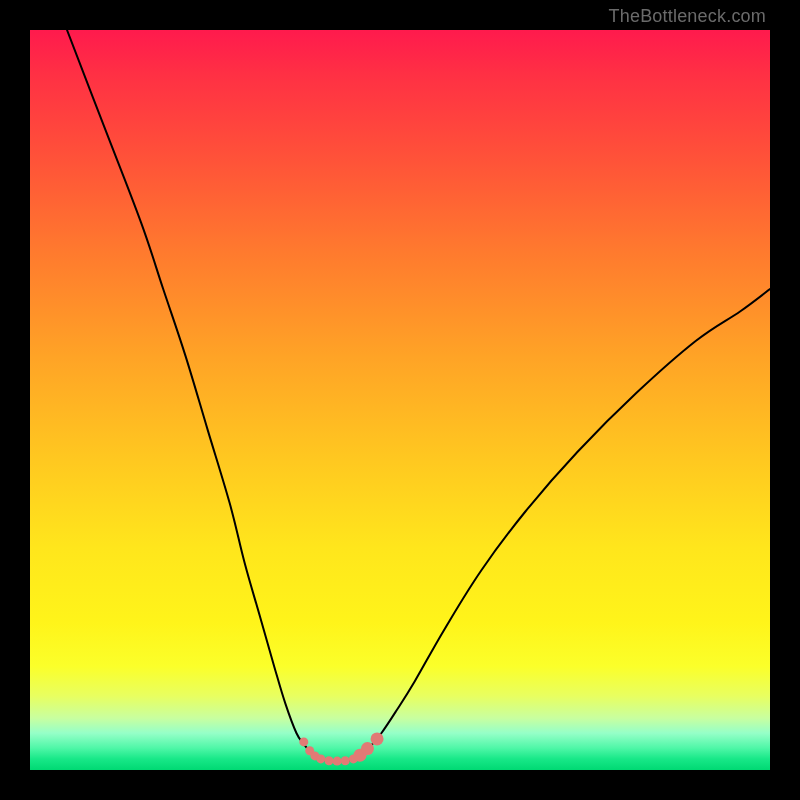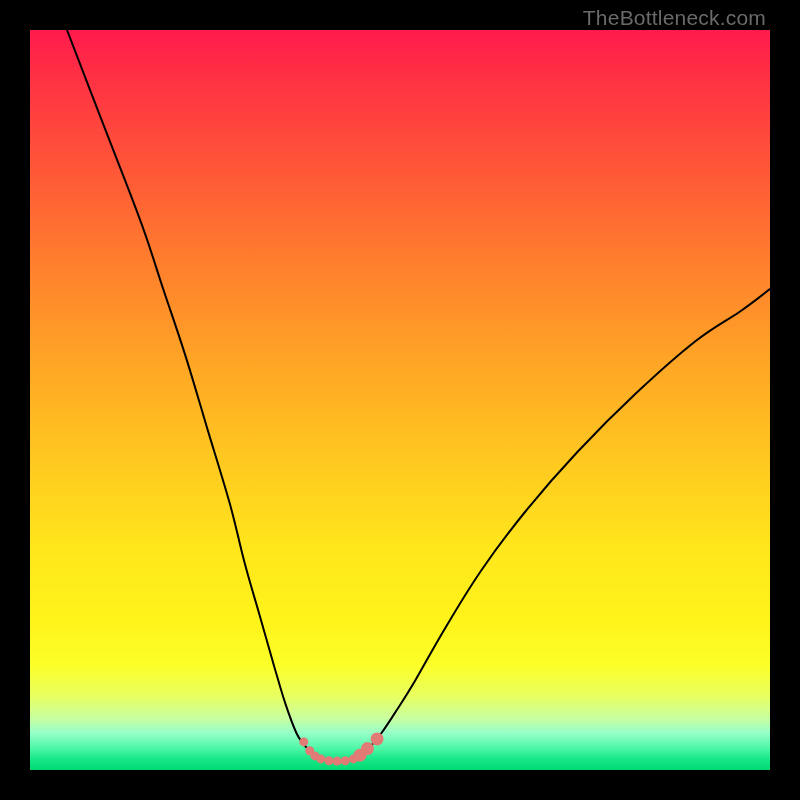--- a/index.html
+++ b/index.html
@@ -33,21 +33,21 @@
       #50f7a8 97%,
       #18e888 98.5%,
       #00d973 100%
     );
   }
   .watermark {
     position: absolute;
     right: 34px;
     top: 6px;
     color: #6a6a6a;
-    font-size: 21px;
+    font-size: 18px;
     font-weight: 500;
     letter-spacing: 0.2px;
   }
   svg {
     position: absolute;
     left: 0;
     top: 0;
   }
 </style>
 </head>

